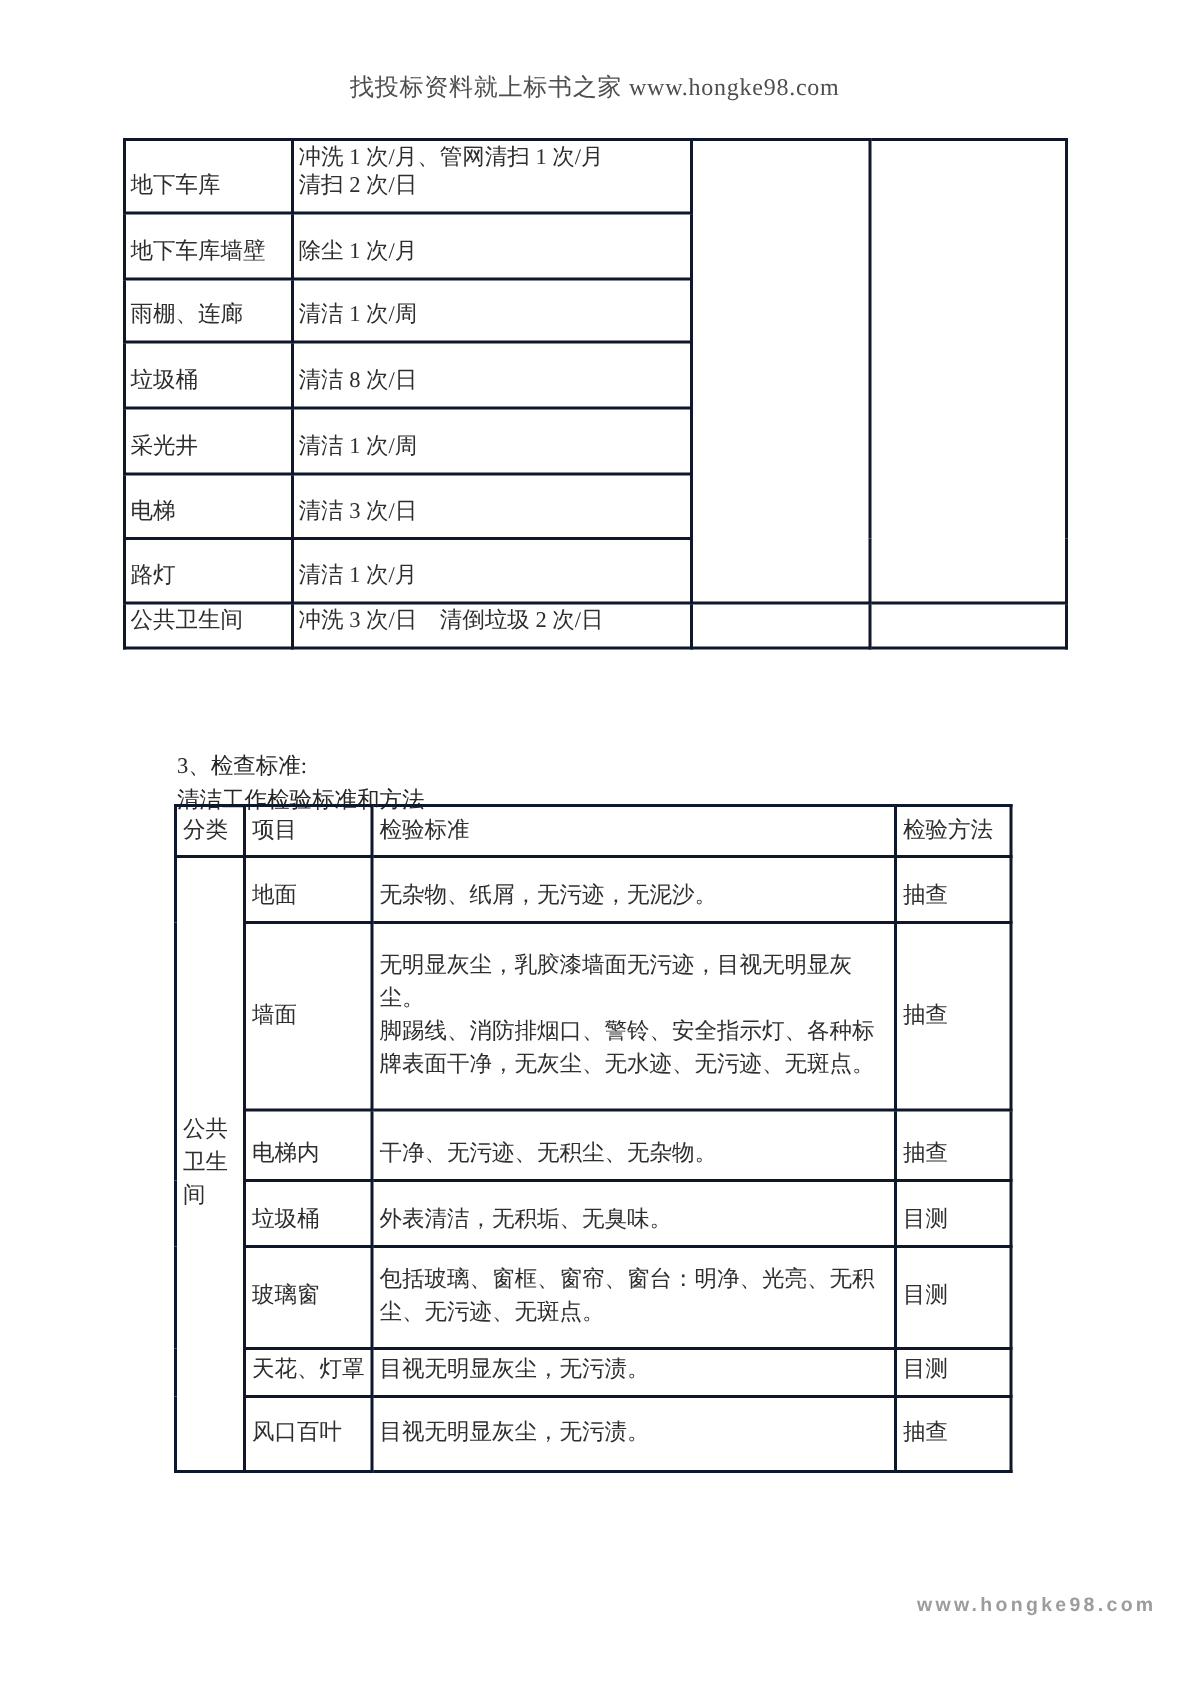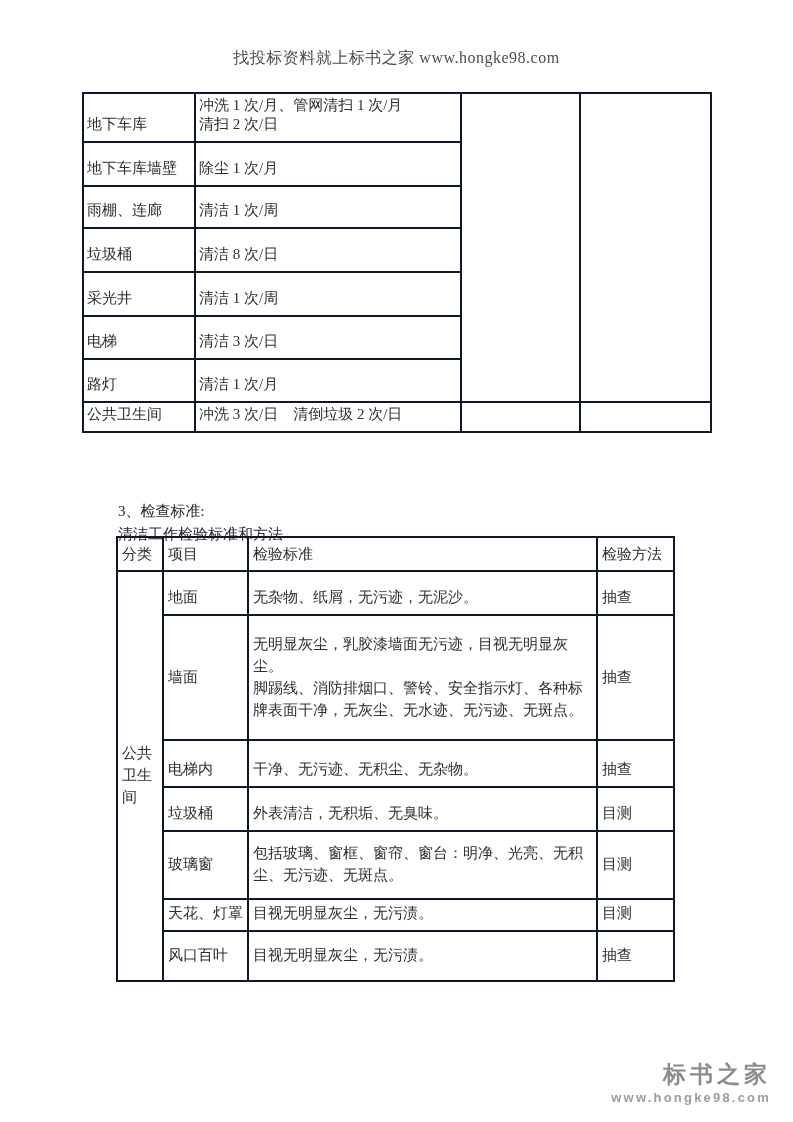--- a/index.html
+++ b/index.html
@@ -159,17 +159,16 @@
     </tr>
     <tr style="height:50px">
       <td class="vmid">风口百叶</td>
       <td class="vmid">目视无明显灰尘，无污渍。</td>
       <td class="vmid">抽查</td>
     </tr>
   </tbody>
     </table>
 
   <div class="watermark">
-    <div class="wm-logo">标书之家</div>
     <div class="wm-url">www.hongke98.com</div>
   </div>
 
 </div>
 
 </body></html>

